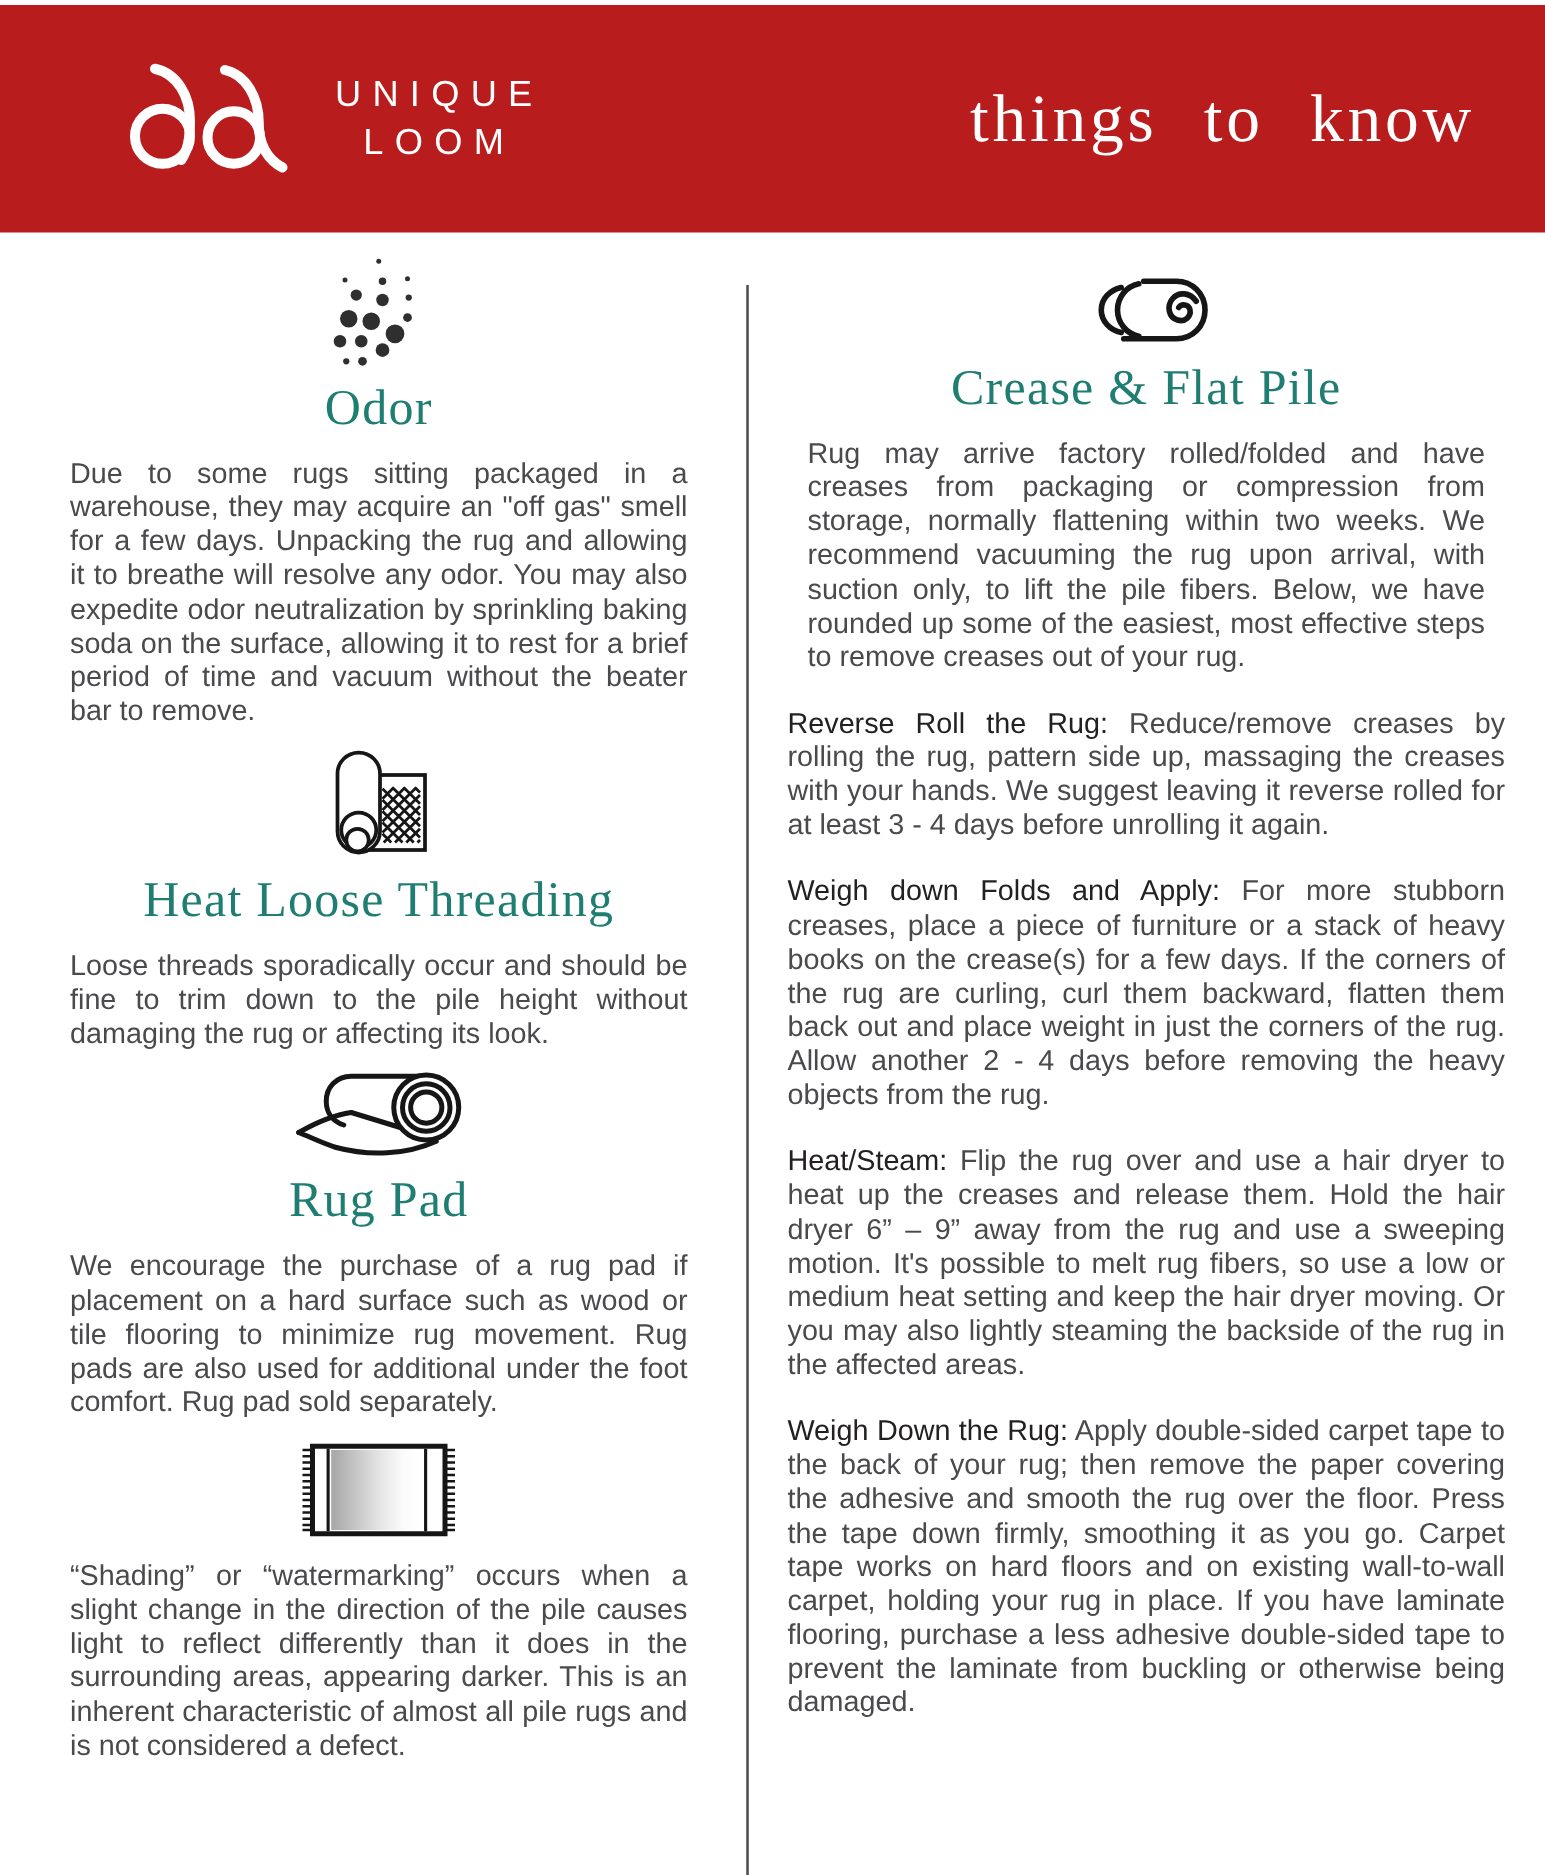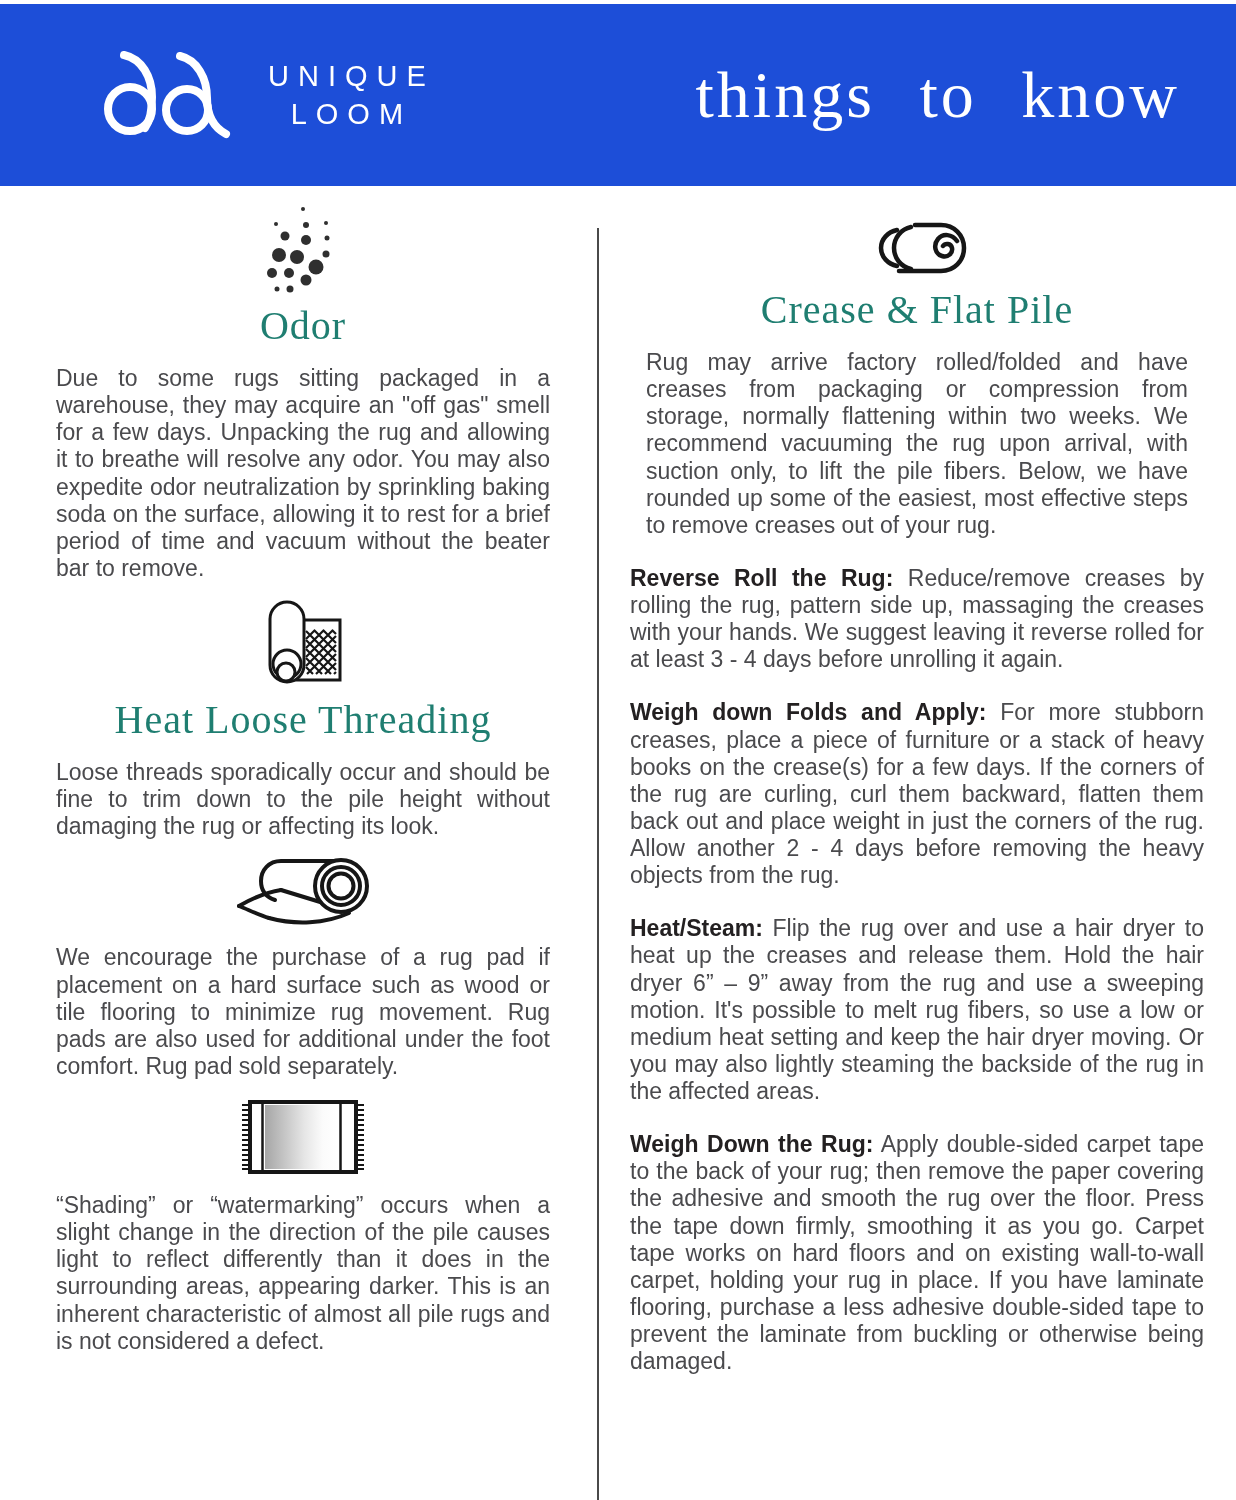--- a/index.html
+++ b/index.html
@@ -10,21 +10,21 @@
     background: #ffffff;
     overflow: hidden;
     margin: 0 auto;
     font-family: "Liberation Sans", sans-serif;
   }
   
   .header {
     position: absolute;
     top: 4px; left: 0; right: 0;
     height: 182px;
-    background: #1d4ed8;
+    background: #b91c1c;
     display: flex;
     align-items: center;
     padding: 0 0 0 92px;
     box-sizing: border-box;
   }
   .logo-group { display: flex; align-items: center; }
   .logo-svg { width: 160px; height: 100px; display: block; }
   .wordmark {
     color: #ffffff;
     font-size: 29px;
@@ -32,21 +32,21 @@
     line-height: 1.32;
     margin-left: 16px;
     text-align: center;
     font-weight: 400;
   }
   .header-title {
     margin-left: auto;
     margin-right: 56px;
     color: #ffffff;
     font-family: "Liberation Serif", serif;
-    font-size: 66px;
+    font-size: 54px;
     font-weight: 400;
     letter-spacing: 3px;
     word-spacing: 0.38em;
     white-space: nowrap;
   }
   
   .divider {
     position: absolute;
     left: 597px; top: 228px;
     width: 2px; height: 1272px;
@@ -67,21 +67,21 @@
   }
   .body {
     font-size: 23px;
     line-height: 1.18;
     color: #4a4a4d;
     text-align: justify;
     margin: 16px;
   }
   .section + .section { margin-top: 16px; }
   .tip { margin: 26px 0 0 0; }
-  .tip-label { color: #232021; font-weight: bold; }
+  .tip-label { color: #232021; font-weight: normal; }
   svg .ln { stroke: #161616; fill: none; }
 </style>
 </head>
 <body>
 
 <div class="page">
 
   <div class="header">
     <div class="logo-group">
       <svg class="logo-svg" viewBox="0 0 160 100">
@@ -154,20 +154,21 @@
             <path d="M6 50 C16 54 26 59 36 62"></path>
             <path d="M36 62 C62 69 92 68 116 57"></path>
             <path d="M48 34 C68 40 84 45 97 49"></path>
             <path d="M108 5 H48 C36 5 28 14 28 25 C28 34 33 41 42 44"></path>
           </g>
           <circle cx="108" cy="30" r="26" fill="#ffffff" stroke="#161616" stroke-width="4"></circle>
           <circle cx="108" cy="30" r="19" fill="none" stroke="#161616" stroke-width="4"></circle>
           <circle cx="108" cy="30" r="12.5" fill="none" stroke="#161616" stroke-width="4"></circle>
         </svg>
       </div>
+      <h2 class="sec-h">Rug Pad</h2>
       <p class="body">We encourage the purchase of a rug pad if placement on a hard surface such as wood or tile flooring to minimize rug movement. Rug pads are also used for additional under the foot comfort. Rug pad sold separately.</p>
     </div>
 
     <div class="section">
       <div class="icon-row" style="height:80px">
         <svg width="126" height="78" viewBox="0 0 126 78">
           <defs>
             <linearGradient id="shadeGrad" x1="0" y1="0" x2="1" y2="0">
               <stop offset="0" stop-color="#a6a6a6"></stop>
               <stop offset="0.55" stop-color="#e6e6e6"></stop>

